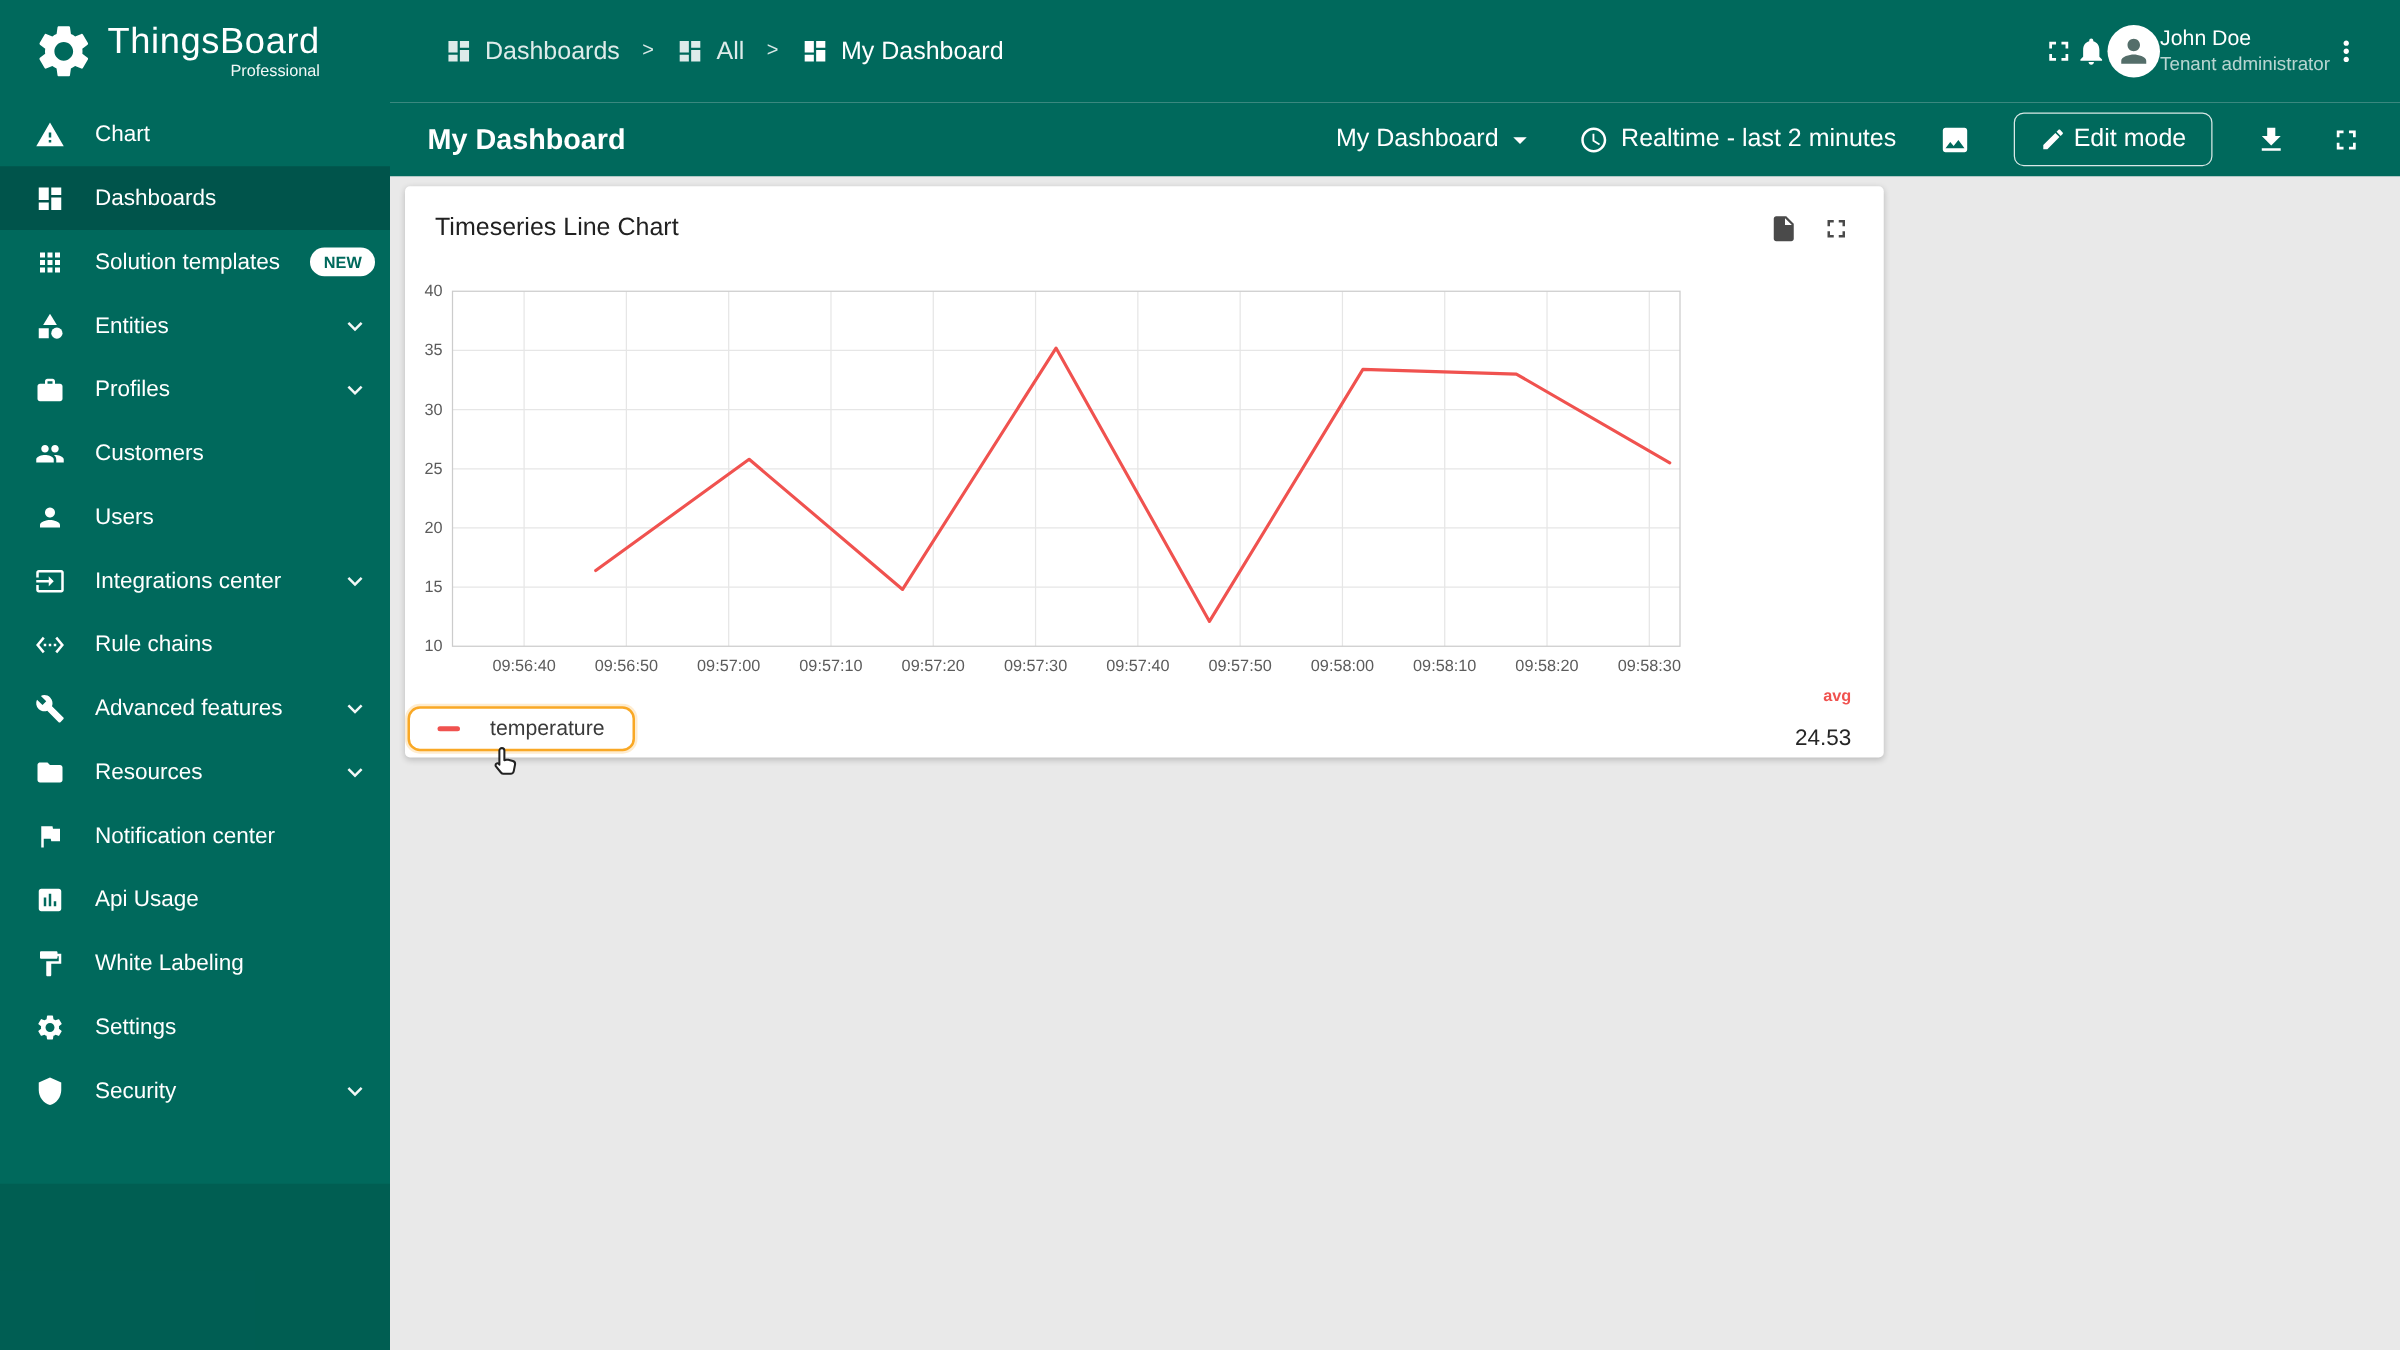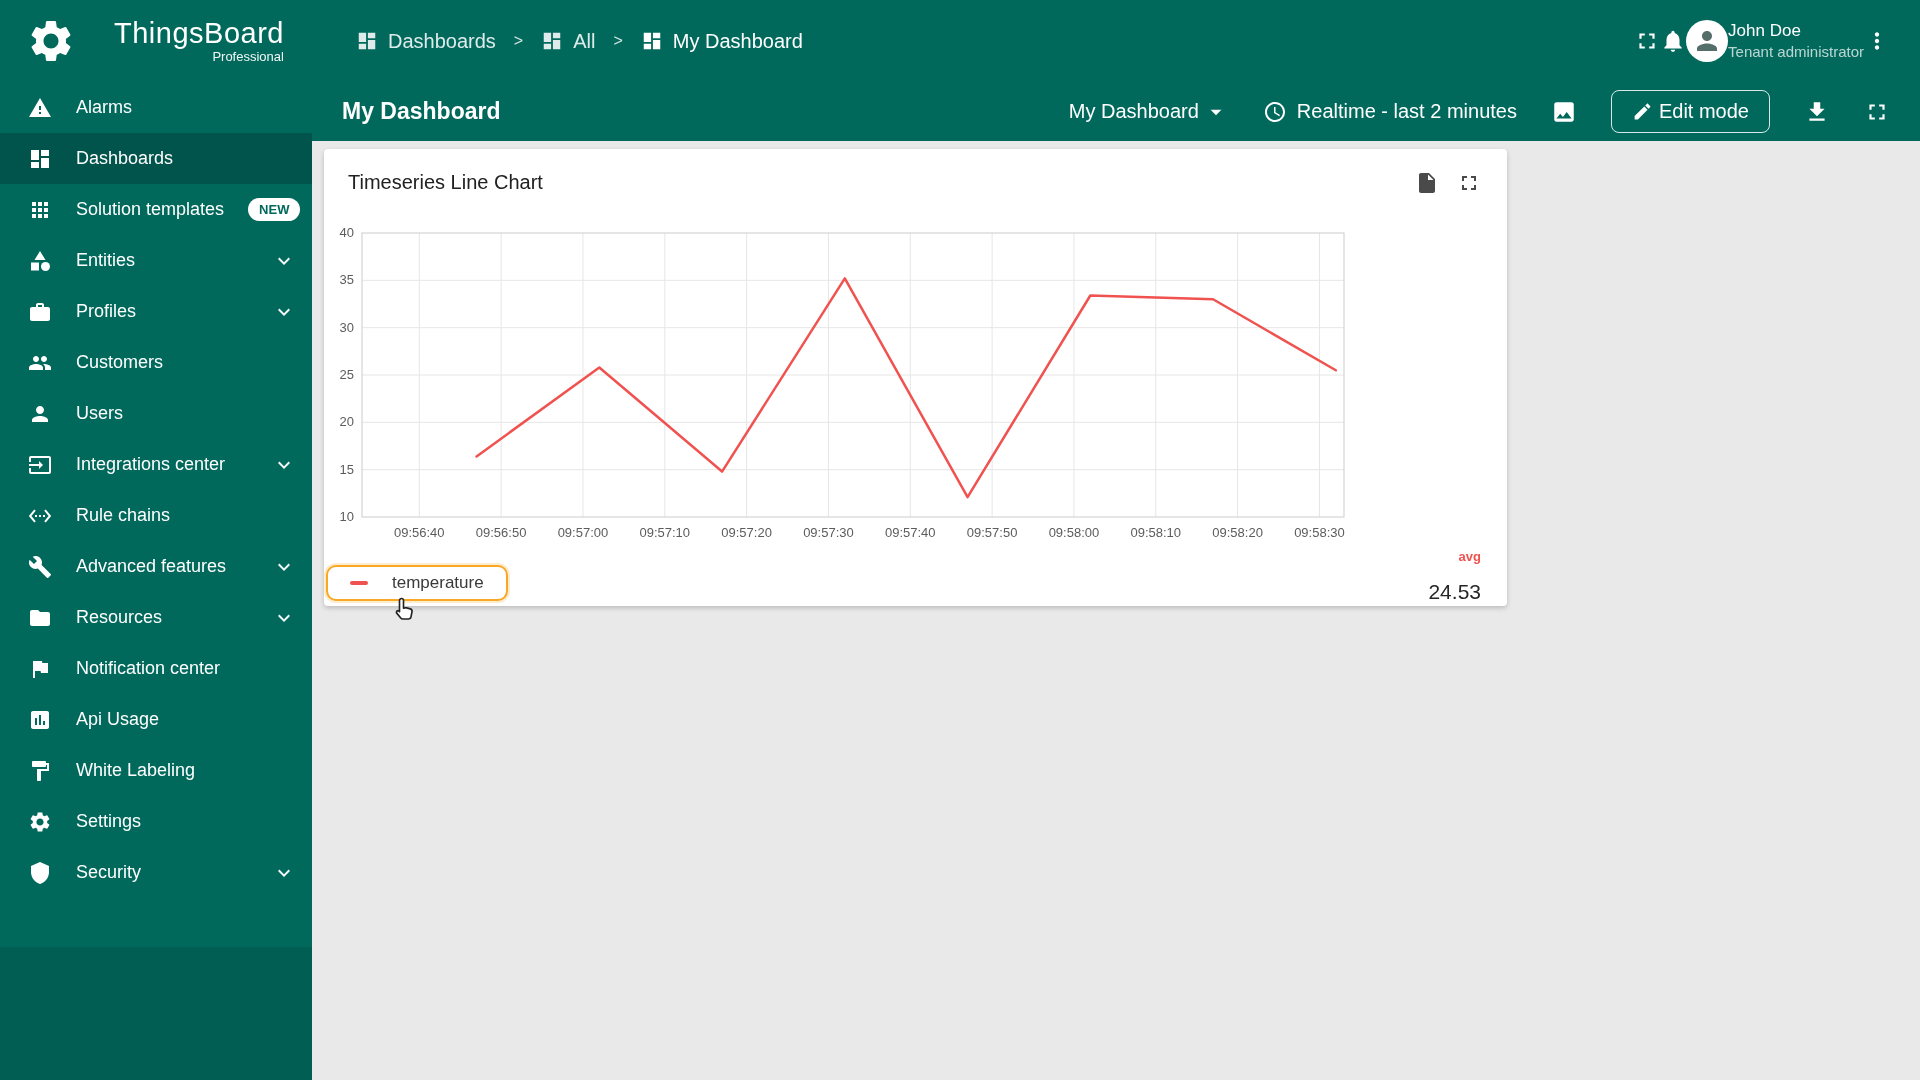--- a/index.html
+++ b/index.html
@@ -15,21 +15,21 @@
   .sidebar {
     position: absolute; left: 0; top: 0; width: 312px; height: 1080px;
     background: var(--primary, #00695c); color: #fff; z-index: 3;
   }
   .brand {
     height: 82px; display: flex; align-items: center; padding: 0 20px 0 26px; cursor: pointer;
   }
   .brand-gear { display: inline-flex; color: #fff; }
   .brand-gear svg { width: 50px; height: 50px; }
   .brand-text { display: flex; flex-direction: column; margin-left: 10px; }
-  .brand-name { font-size: 29px; font-weight: 500; letter-spacing: .5px; line-height: 1.05; margin-left: 28px; }
+  .brand-name { font-size: 29px; font-weight: 500; letter-spacing: .5px; line-height: 1.05; }
   .brand-edition { font-size: 13px; text-align: right; opacity: .95; }
   nav.menu { display: block; }
   .menu-item {
     height: 51px; display: flex; align-items: center; gap: 24px;
     padding: 0 16px 0 28px; color: #fff; text-decoration: none;
     font-size: 18px; font-weight: 500; cursor: pointer;
   }
   .menu-item.active { background: var(--active, #00544b); }
   .mi-icon { display: inline-flex; }
   .mi-icon svg { width: 24px; height: 24px; }
@@ -108,21 +108,21 @@
   .legend-pill {
     position: absolute; left: 2px; top: 416px;
     display: inline-flex; align-items: center; gap: 24px;
     padding: 6px 22px; background: #fff; color: #3a3a3a; font-size: 17px;
     border: 2px solid var(--highlight, #f9a825); border-radius: 10px;
     box-shadow: 0 0 0 2px rgba(249,168,37,.22); cursor: pointer;
   }
   .legend-dash { width: 18px; height: 4px; border-radius: 2px; background: var(--line, #f0524f); }
   .legend-agg { position: absolute; right: 26px; top: 400px; display: flex; flex-direction: column; gap: 16px; text-align: right; }
   .agg-label { font-size: 13px; font-weight: 700; color: var(--avg, #f0524f); }
-  .agg-value { font-size: 21px; color: #262626; }
+  .agg-value { font-size: 18px; color: #262626; }
   .cursor { position: absolute; left: 76px; top: 455px; width: 30px; height: 30px; pointer-events: none; }
 </style>
 </head>
 <body>
 
 <aside class="sidebar">
   <div class="brand">
     <span class="brand-gear" style="display: inline-flex;">
         <svg viewBox="0 0 24 24" fill="currentColor" xmlns="http://www.w3.org/2000/svg">
           <path d="M19.14 12.94c.04-.3.06-.61.06-.94 0-.32-.02-.64-.07-.94l2.03-1.58c.18-.14.23-.41.12-.61l-1.92-3.32c-.12-.22-.37-.29-.59-.22l-2.39.96c-.5-.38-1.03-.7-1.62-.94l-.36-2.54c-.04-.24-.24-.41-.48-.41h-3.84c-.24 0-.43.17-.47.41l-.36 2.54c-.59.24-1.13.57-1.62.94l-2.39-.96c-.22-.08-.47 0-.59.22L2.74 8.87c-.12.21-.08.47.12.61l2.03 1.58c-.05.3-.09.63-.09.94s.02.64.07.94l-2.03 1.58c-.18.14-.23.41-.12.61l1.92 3.32c.12.22.37.29.59.22l2.39-.96c.5.38 1.03.7 1.62.94l.36 2.54c.05.24.24.41.48.41h3.84c.24 0 .44-.17.47-.41l.36-2.54c.59-.24 1.13-.56 1.62-.94l2.39.96c.22.08.47 0 .59-.22l1.92-3.32c.12-.22.07-.47-.12-.61l-2.01-1.58zM12 15.6c-1.98 0-3.6-1.62-3.6-3.6s1.62-3.6 3.6-3.6 3.6 1.62 3.6 3.6-1.62 3.6-3.6 3.6z"></path>
@@ -133,21 +133,21 @@
       <span class="brand-edition">Professional</span>
     </div>
   </div>
   <nav class="menu" id="sidebar-items">
       <a class="menu-item">
     <span class="mi-icon" style="display: inline-flex;">
           <svg viewBox="0 0 24 24" fill="currentColor" xmlns="http://www.w3.org/2000/svg">
             <path d="M1 21h22L12 2 1 21zm12-3h-2v-2h2v2zm0-4h-2v-4h2v4z"></path>
           </svg>
         </span>
-    <span class="mi-label">Alarms</span>
+    <span class="mi-label">Chart</span>
 
   </a>
       <a class="menu-item active">
     <span class="mi-icon" style="display: inline-flex;">
           <svg viewBox="0 0 24 24" fill="currentColor" xmlns="http://www.w3.org/2000/svg">
             <path d="M3 13h8V3H3v10zm0 8h8v-6H3v6zm10 0h8V11h-8v10zm0-18v6h8V3h-8z"></path>
           </svg>
         </span>
     <span class="mi-label">Dashboards</span>
 

